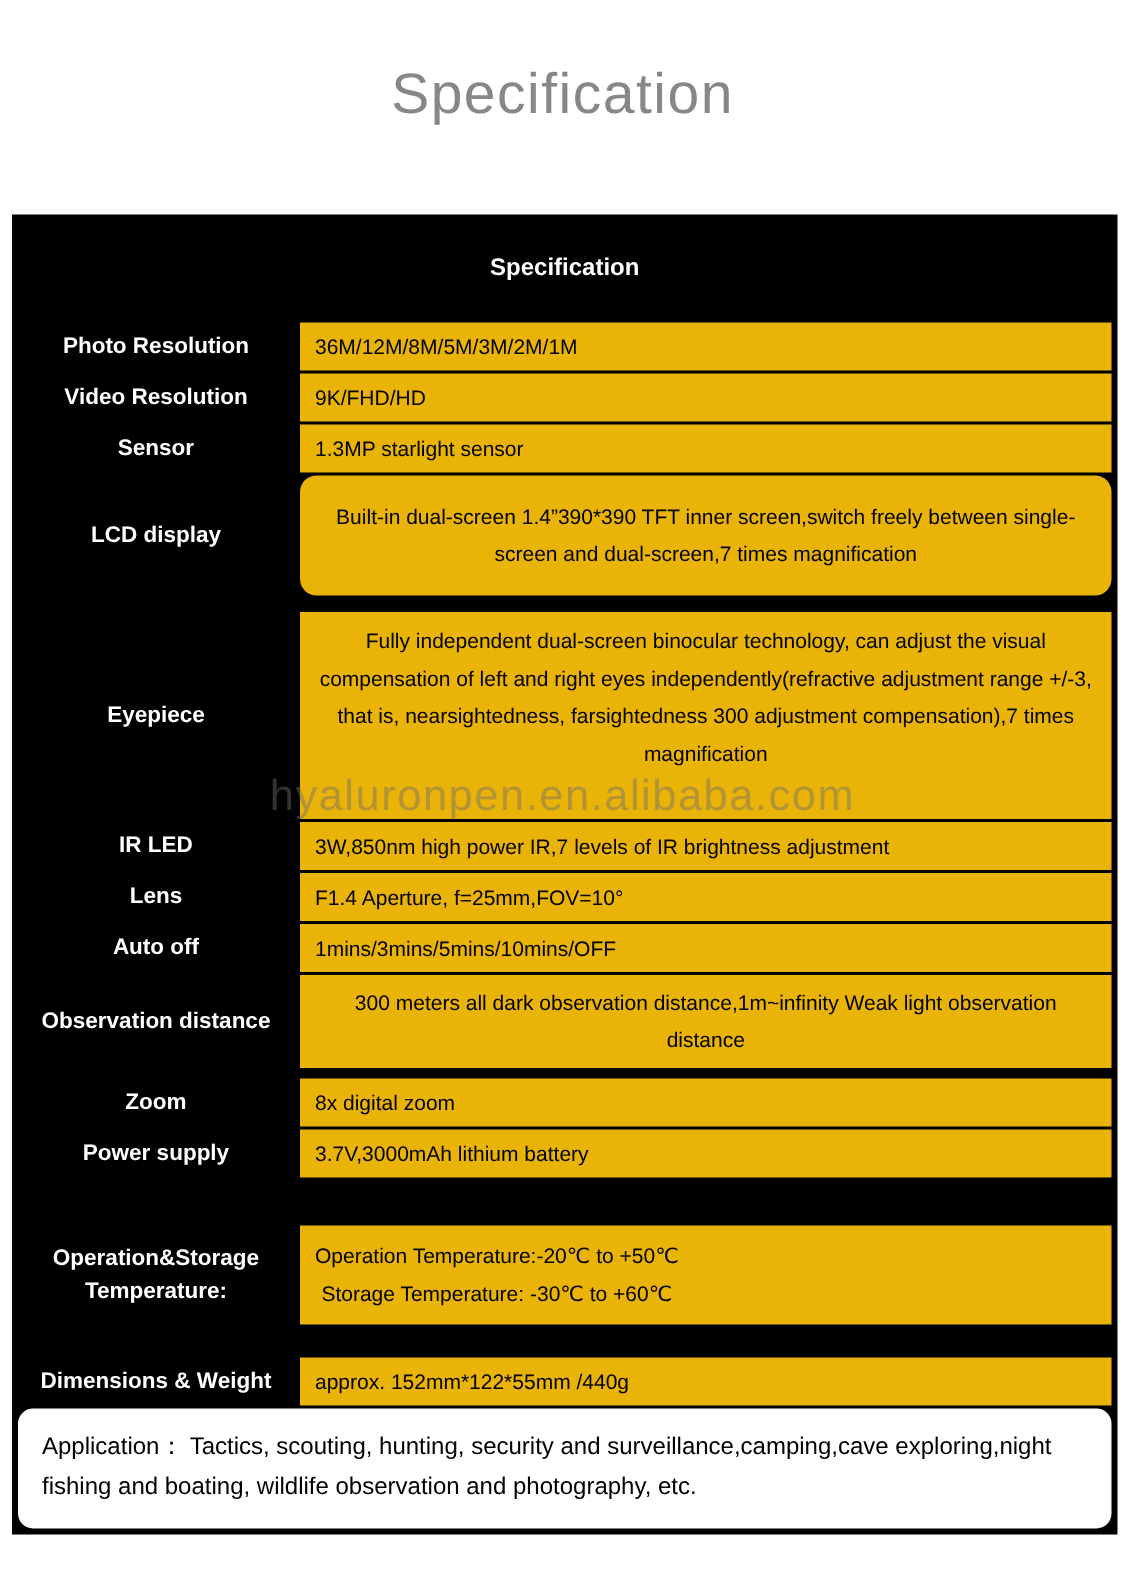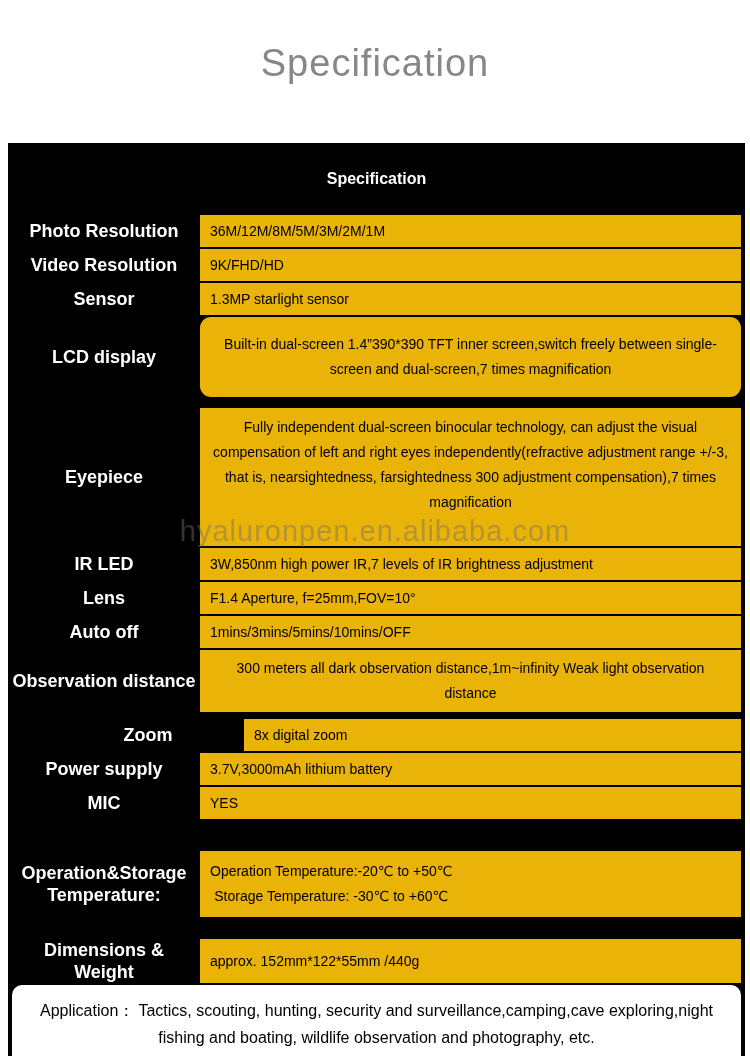--- a/index.html
+++ b/index.html
@@ -33,21 +33,21 @@
     font-size: 16px;
     text-align: center;
     padding: 27px 0 27px;
   }
   .row { display: flex; margin-bottom: 2px; }
   .row .label {
     width: 192px;
     flex: 0 0 192px;
     color: #ffffff;
     font-weight: bold;
-    font-size: 18px;
+    font-size: 15px;
     display: flex;
     align-items: center;
     justify-content: center;
     text-align: center;
     padding: 0 4px;
     line-height: 22px;
   }
   .row .value {
     flex: 1;
     background: #eab308;
@@ -56,40 +56,40 @@
     margin-right: 4px;
     display: flex;
     align-items: center;
     padding: 3px 10px;
     min-height: 32px;
     line-height: 25px;
     white-space: pre-line;
     text-align: center;
   }
   .row.gap-md { margin-top: 11px; }
-  .row.gap-sm { margin-top: 7px; padding-left: 44px; }
+  .row.gap-sm { margin-top: 7px; }
   .row.gap-lg { margin-top: 32px; }
   .row.gap-xl { margin-top: 22px; }
   .value.h-2line { min-height: 80px; border-radius: 11px; }
   .value.h-2line-sm { min-height: 62px; }
   .value.h-2line-md { min-height: 66px; }
   .value.h-tall {
     min-height: 138px;
     align-items: flex-start;
     padding-top: 7px;
   }
   .app-box {
     background: #ffffff;
     border-radius: 10px;
     margin: 2px 4px 0 4px;
-    padding: 12px 4px 14px;
+    padding: 12px 16px 14px;
     font-size: 16px;
     color: #000000;
     line-height: 27px;
-    text-align: center;
+    text-align: left;
   }
   .app-box .app-inner { display: inline; }
   .watermark {
     position: absolute;
     top: 515px;
     left: 0;
     width: 100%;
     text-align: center;
     font-size: 29px;
     color: rgba(110, 110, 110, 0.45);
@@ -154,24 +154,20 @@
   <div class="row gap-sm">
     <div class="label">Zoom</div>
     <div class="value">8x digital zoom</div>
   </div>
 
   <div class="row">
     <div class="label">Power supply</div>
     <div class="value">3.7V,3000mAh lithium battery</div>
   </div>
 
-  <div class="row">
-    <div class="label">MIC</div>
-    <div class="value">YES</div>
-  </div>
 
   <div class="row gap-lg">
     <div class="label">Operation&amp;Storage Temperature:</div>
     <div class="value h-2line-md">Operation Temperature:-20℃ to +50℃
 Storage Temperature: -30℃ to +60℃</div>
   </div>
 
   <div class="row gap-xl">
     <div class="label">Dimensions &amp; Weight</div>
     <div class="value">approx. 152mm*122*55mm /440g</div>

